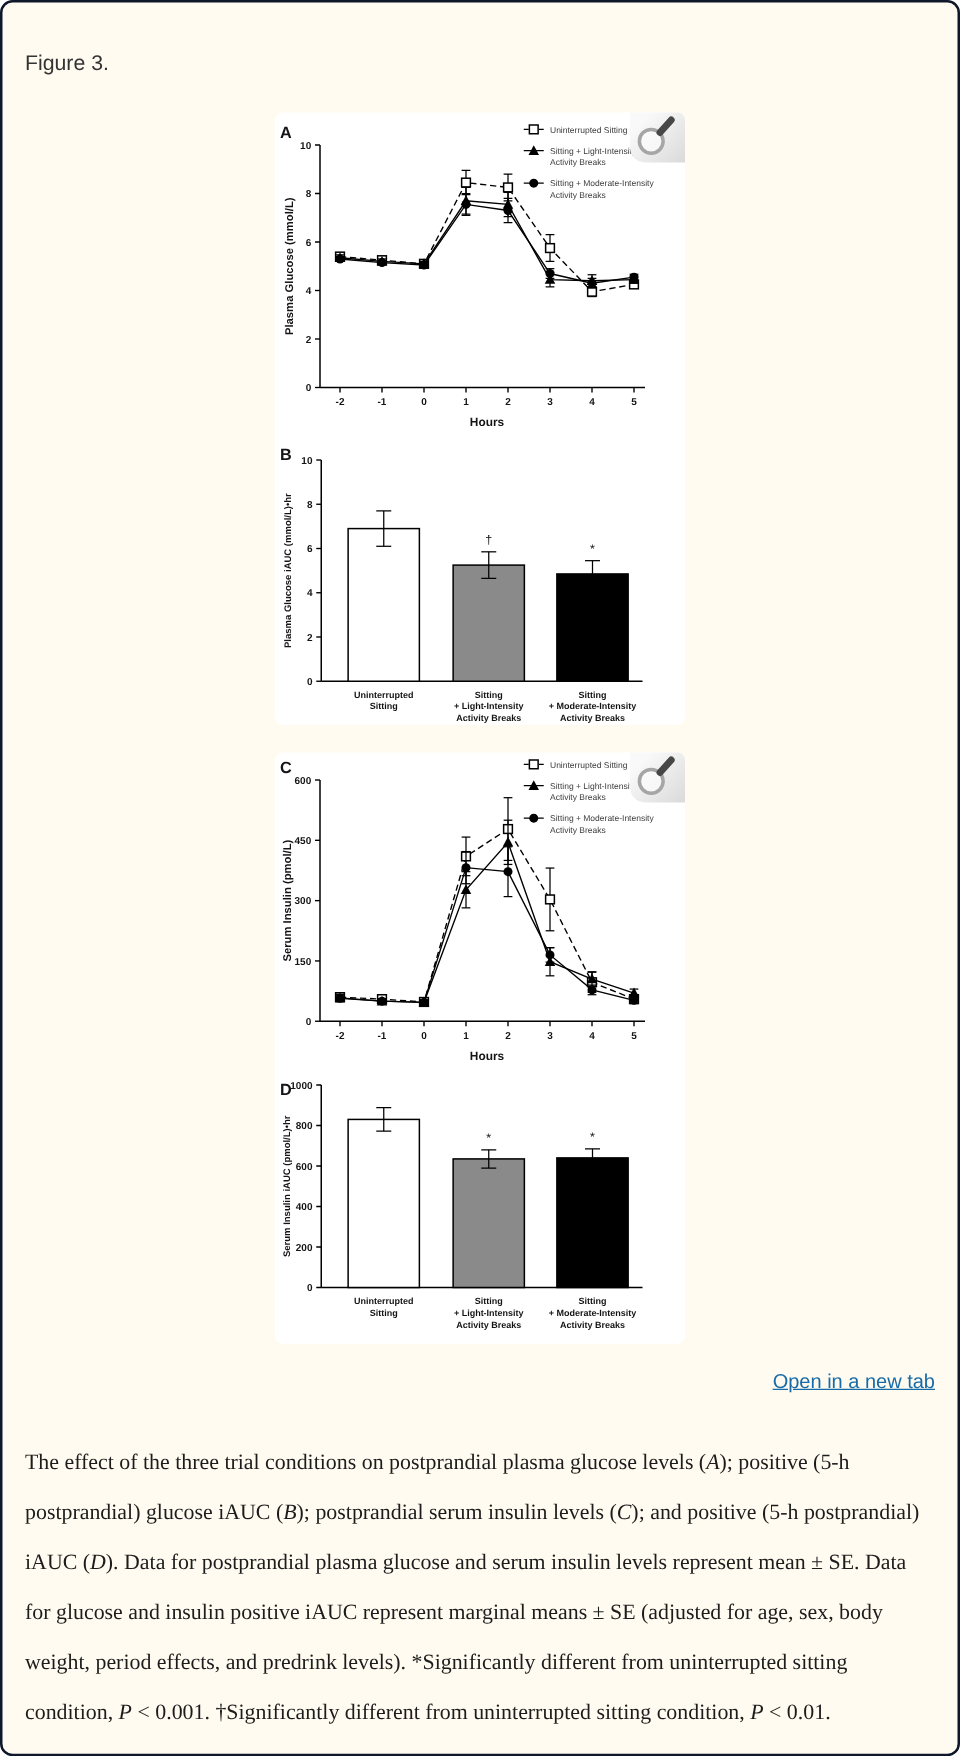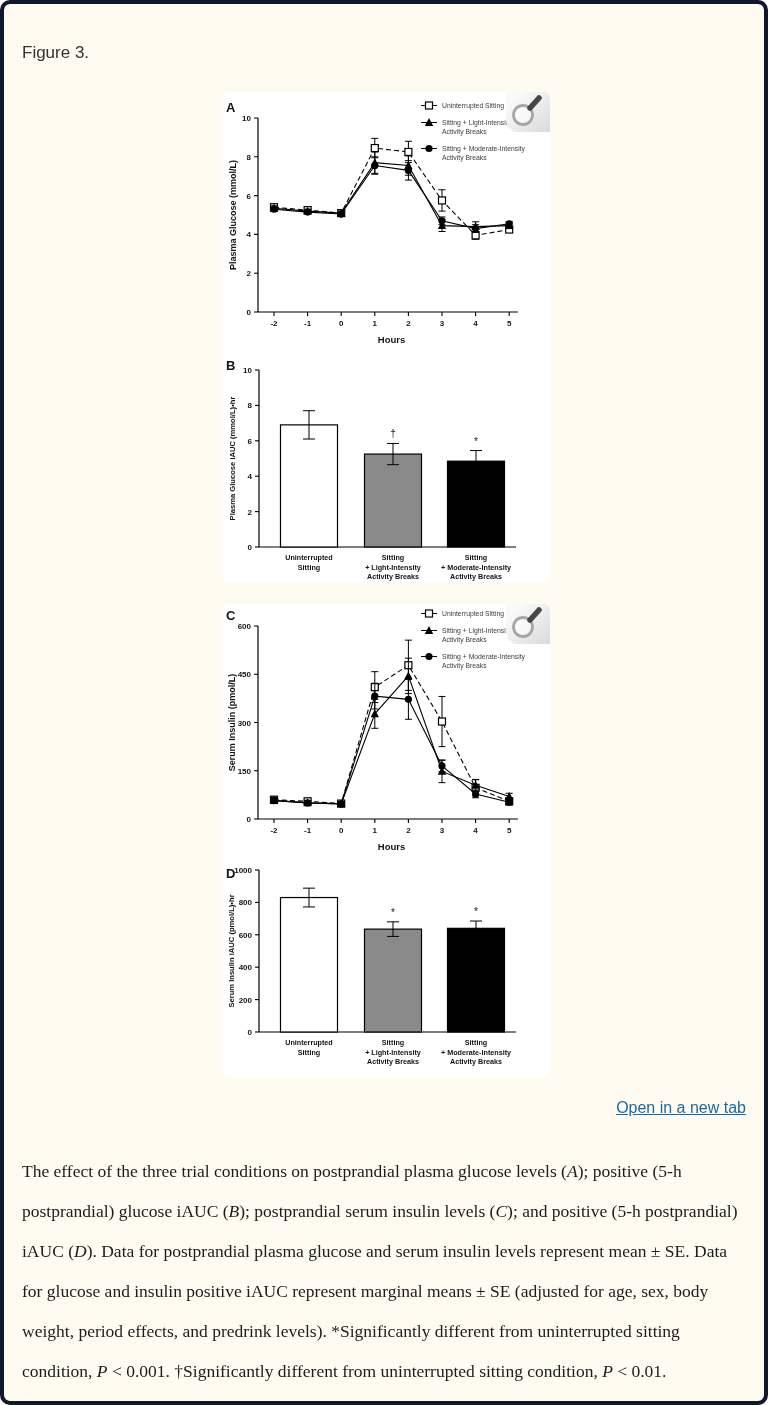--- a/index.html
+++ b/index.html
@@ -1,20 +1,20 @@
 <!DOCTYPE html>
 <html><head>
 <meta charset="utf-8">
 <style>
   * { margin:0; padding:0; box-sizing:border-box; }
   html,body { width:768px; height:1405px; background:#ffffff; }
   body { font-family:"Liberation Sans", sans-serif; }
   .page-frame {
     position:absolute; inset:0; width:768px; height:1405px;
-    background:#fffbf0; border:4px solid #0f172a; border-radius:10px;
+    background:#fffbf0; border:2px solid #0f172a; border-radius:10px;
     overflow:hidden;
   }
   .figure-title {
     margin:38px 0 0 18px; font-size:17px; color:#333; font-weight:400;
     line-height:22px;
   }
   .figure-images { width:328px; margin:28px 0 0 218px; }
   .img-card {
     position:relative; width:328px; background:#ffffff; border-radius:6px;
   }

